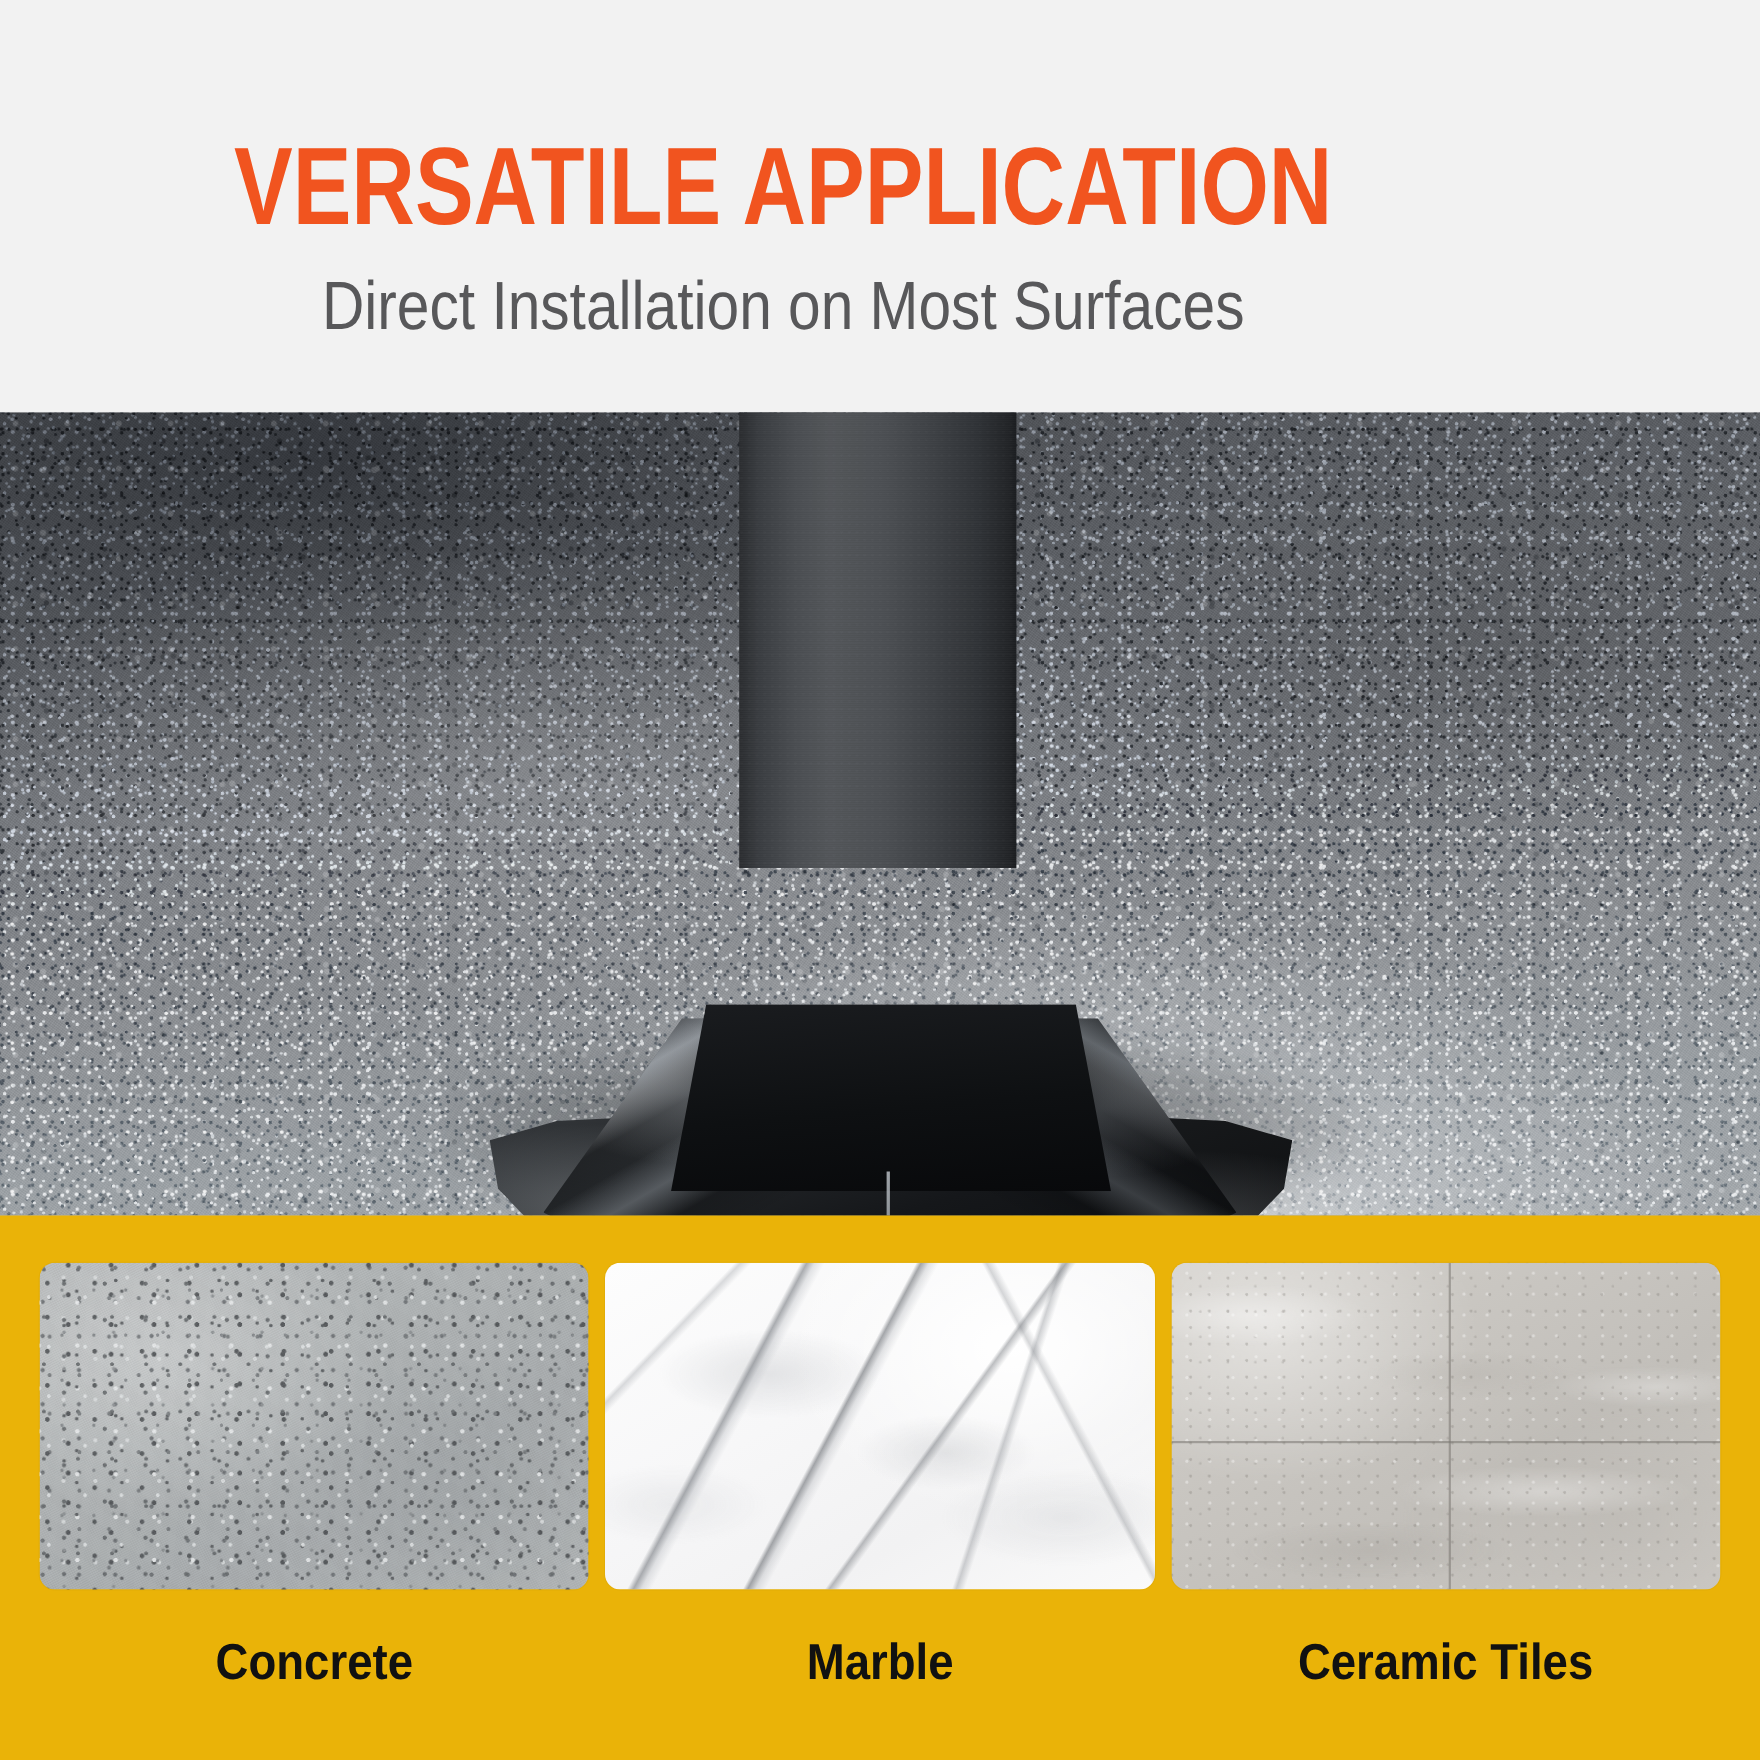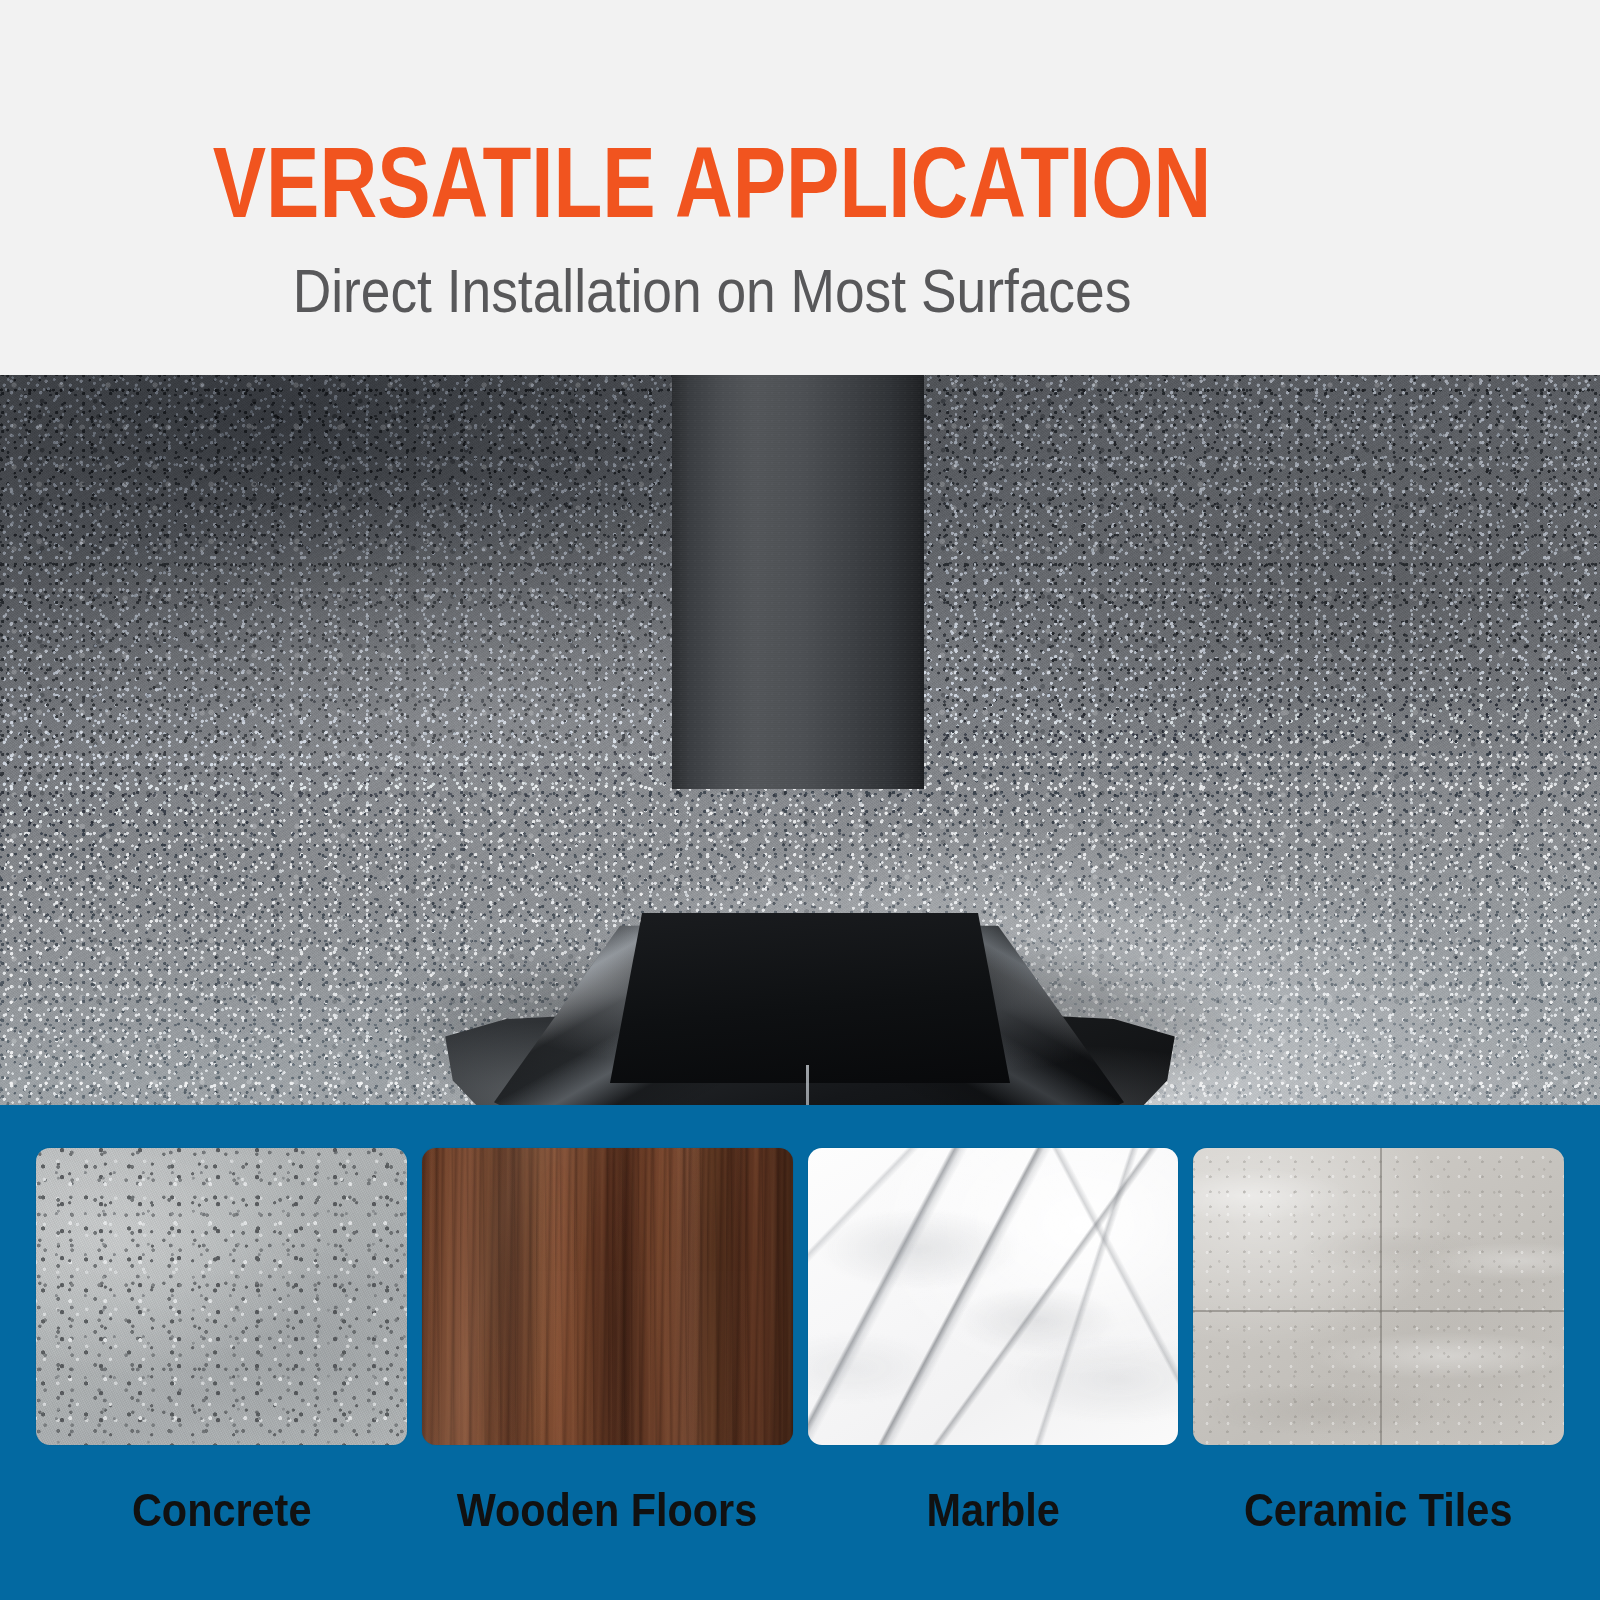--- a/index.html
+++ b/index.html
@@ -19,21 +19,21 @@
     width: 1600px;
     height: 1600px;
     background: #f2f2f2;
     overflow: hidden;
   }
 
   
   .header {
     position: absolute;
     left: 0;
-    top: 12px;
+    top: 0;
     width: 1424px;
     height: 375px;
     background: #f2f2f2;
     display: flex;
     flex-direction: column;
     align-items: center;
     justify-content: flex-start;
   }
   .title {
     margin: 0;
@@ -307,21 +307,21 @@
     transform: rotate(1deg);
   }
 
   
   .swatch-row {
     position: absolute;
     left: 0;
     top: 1105px;
     width: 1600px;
     height: 495px;
-    background: #0369a1;
+    background: #eab308;
     display: flex;
     padding: 43px 36px 0 36px;
     box-sizing: border-box;
     gap: 15px;
     text-align: right;
   }
   .swatch-cell {
     flex: 1 1 0;
     display: flex;
     flex-direction: column;
@@ -551,29 +551,20 @@
 
     <div class="swatch-cell">
       <div class="swatch">
         <div class="tex-concrete"></div>
         <div class="tex-concrete-dots"></div>
         <div class="tex-concrete-grain"></div>
       </div>
       <div class="swatch-label">Concrete</div>
     </div>
 
-    <div class="swatch-cell">
-      <div class="swatch">
-        <div class="tex-wood"></div>
-        <div class="tex-wood-grain"></div>
-        <div class="tex-wood-figure"></div>
-        <div class="tex-wood-sheen"></div>
-      </div>
-      <div class="swatch-label">Wooden Floors</div>
-    </div>
 
     <div class="swatch-cell">
       <div class="swatch">
         <div class="tex-marble"></div>
         <div class="tex-marble-smoke"></div>
         <div class="tex-marble-vein"></div>
       </div>
       <div class="swatch-label">Marble</div>
     </div>
 

